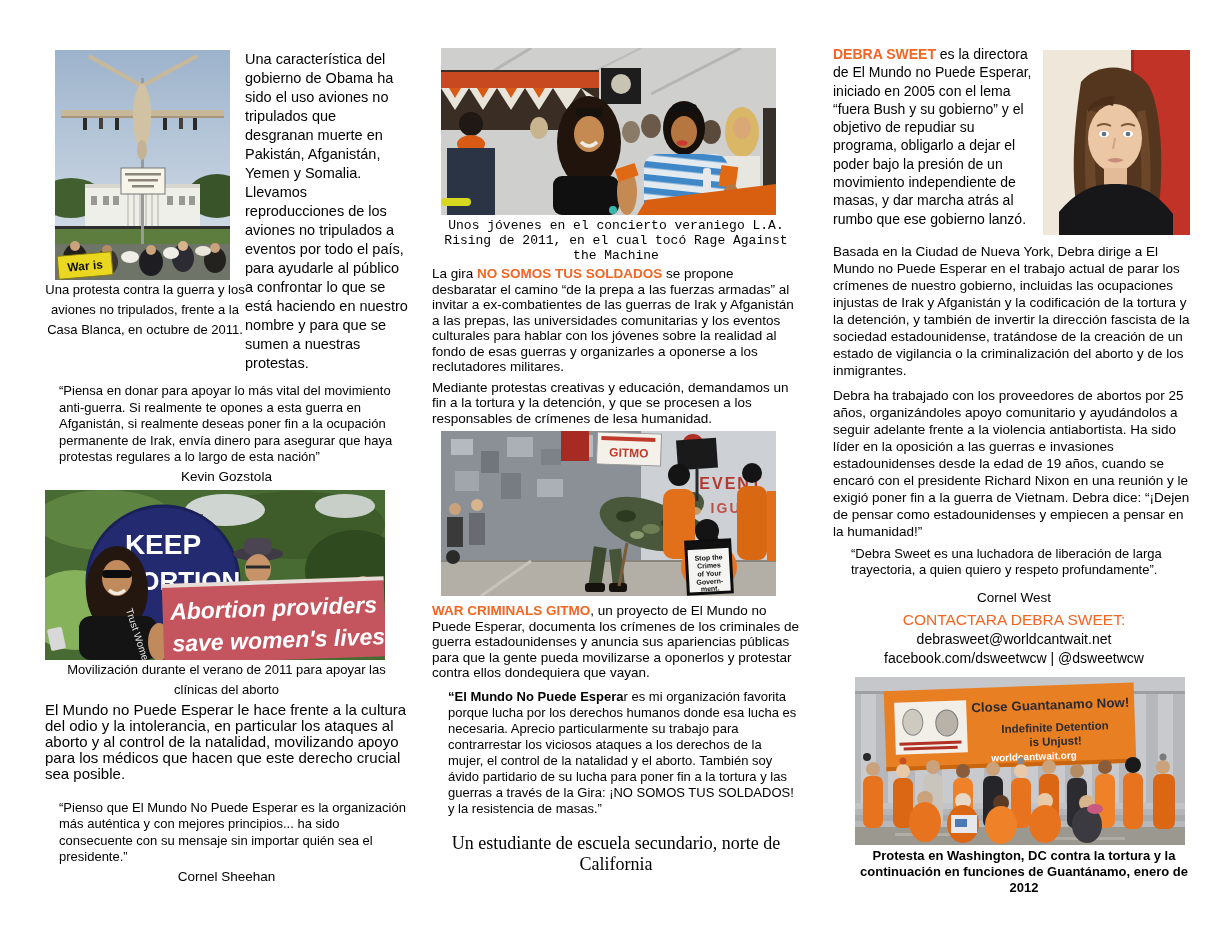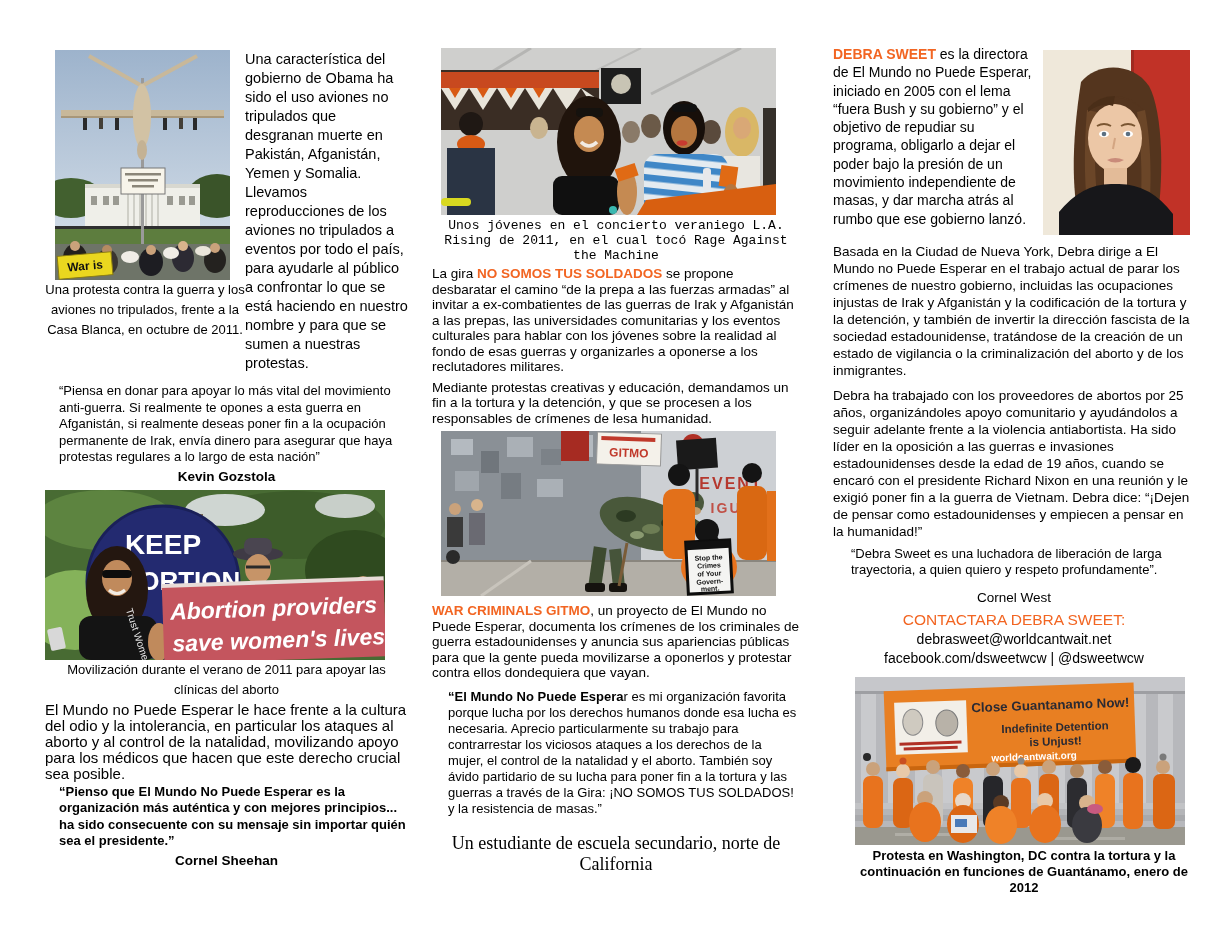--- a/index.html
+++ b/index.html
@@ -20,25 +20,25 @@
   svg { display:block; }
 
   
   .c1-toprow { display:flex; }
   .c1-left  { width:200px; flex:0 0 200px; }
   .c1-left svg { margin-left:10px; }
   .caption  { font-size:13px; line-height:20px; text-align:center; }
   .c1-intro { width:163px; margin-left:0; font-size:14.5px; line-height:19px; }
   .c1-intro p + p { }
   .q  { font-size:13px; line-height:16.5px; margin-left:14px; }
-  .attr { text-align:center; font-size:13.5px; margin-top:3px;font-weight:bold; }
+  .attr { text-align:center; font-size:13.5px; margin-top:3px; }
   .c1-q1 { margin-top:10px; }
   .c1-photo2 { margin-top:6px; }
   .c1-body { font-size:15px; line-height:16px; margin-top:2px; }
-  .c1-q2 { margin-top:2px;font-weight:bold; }
+  .c1-q2 { margin-top:18px; }
 
   
   .col2 svg { margin-left:9px; }
   .c2-caption { font-size:13px; line-height:15px; text-align:center; margin-top:3px;font-family:Liberation Mono, monospace; }
   .c2-p { font-size:13.5px; line-height:15.5px; margin-top:3px; }
   .c2-p + .c2-p { margin-top:5px; }
   .c2-photo4 { margin-top:5px; }
   .c2-wcw { margin-top:7px; }
   .c2-q { font-size:13px; line-height:16px; margin:8px 0 0 16px; }
   .c2-attr { font-family:"Liberation Serif","DejaVu Serif",serif; font-size:18px;

